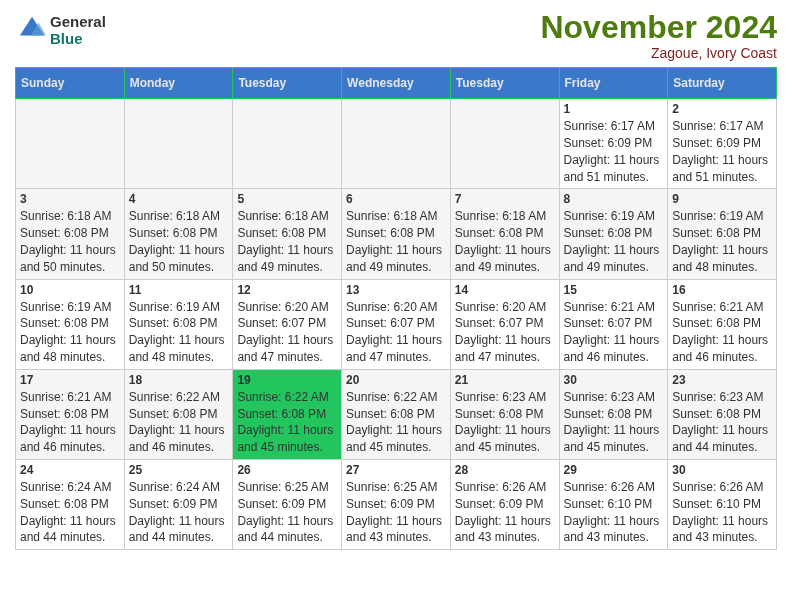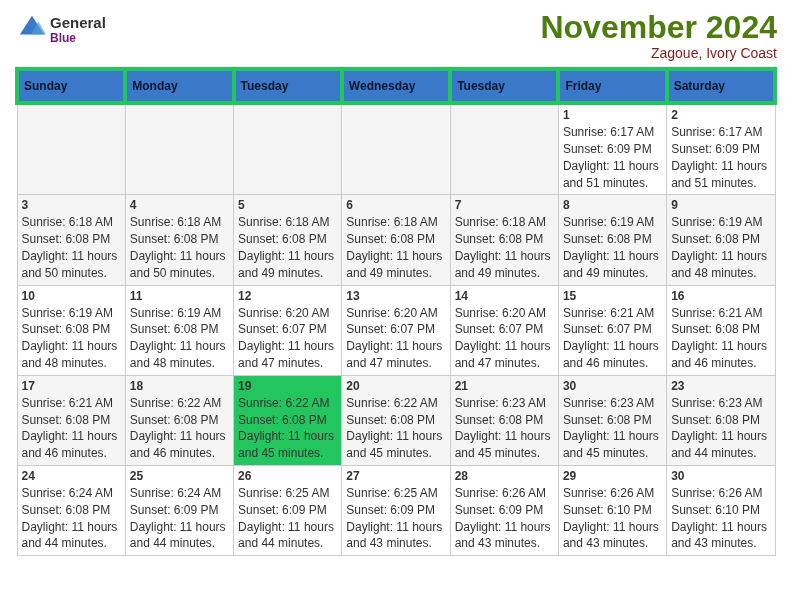--- a/index.html
+++ b/index.html
@@ -44,26 +44,26 @@
       font-size: 14px;
       color: #7f1d1d;
     }
     .calendar {
       width: 100%;
       border-collapse: collapse;
       table-layout: fixed;
     }
     .calendar th {
       background-color: #3a78c9;
-      color: #0f172a;
+      color: #e5e5e5;
       font-size: 12px;
       font-weight: bold;
       padding: 8px 5px;
       text-align: left;
-      border: 4px solid #22c55e;
+      border: 1px solid #22c55e;
     }
     .calendar td {
       border: 1px solid #ccc;
       vertical-align: top;
       padding: 3px 4px;
       font-size: 9.5px;
       color: #333;
       height: 80px;
       background: #fff;
     }
@@ -92,21 +92,21 @@
   <div class="header">
     <div class="logo">
       <div>
         <svg class="logo-icon" viewBox="0 0 30 30" width="30" height="30">
           <polygon points="15,2 28,22 2,22" fill="#3a78c9"></polygon>
           <polygon points="22,8 30,22 14,22" fill="#5a9ad9" opacity="0.7"></polygon>
         </svg>
       </div>
       <div style="margin-left:4px;">
         <span style="font-size:15px;font-weight:bold;color:#333;display:block;line-height:1.1;">General</span>
-        <span style="font-size:12px;font-weight:bold;color:#701a75;display:block;line-height:1.1;">Blue</span>
+        <span style="font-size:15px;font-weight:bold;color:#0f766e;display:block;line-height:1.1;">Blue</span>
       </div>
     </div>
     <div class="title-area">
       <div class="month-title">November 2024</div>
       <div class="location">Zagoue, Ivory Coast</div>
     </div>
   </div>
 
   <table class="calendar">
     <thead>

